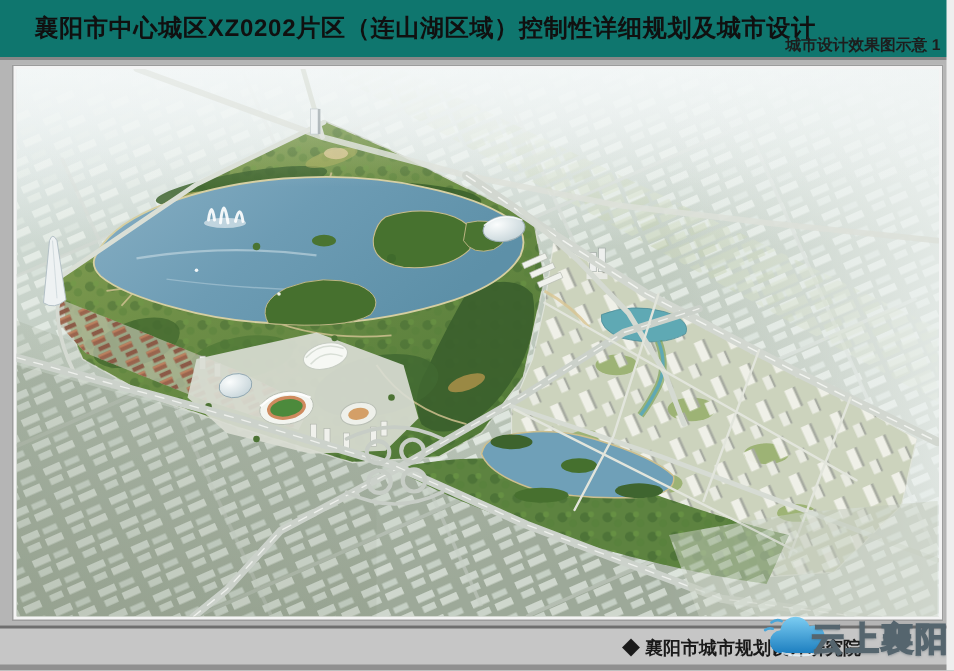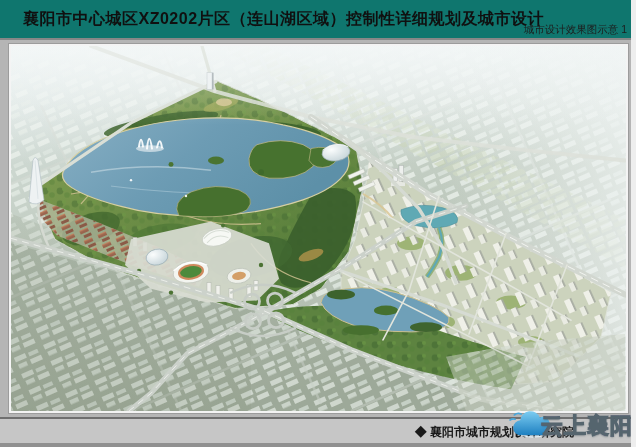--- a/index.html
+++ b/index.html
@@ -2,21 +2,21 @@
 <html><head>
 <meta charset="utf-8">
 <style>
   html,body{margin:0;padding:0}
   body{width:636px;height:447px;position:relative;background:#b5b5b5;overflow:hidden;
        font-family:"Liberation Sans",sans-serif;}
   .header{position:absolute;left:0;top:0;width:636px;height:40px;background:#0f766e;
           border-bottom:2px solid #878787;box-sizing:border-box;z-index:3}
   .title{position:absolute;left:23px;top:9px;font-size:16px;font-weight:bold;color:#101010;
          letter-spacing:.5px;white-space:nowrap}
-  .subtitle{position:absolute;right:9px;bottom:1px;font-size:10.5px;font-weight:normal;color:#1d1d1d;white-space:nowrap}
+  .subtitle{position:absolute;right:9px;bottom:1px;font-size:10.5px;font-weight:bold;color:#1d1d1d;white-space:nowrap}
   .frame{position:absolute;left:8px;top:43px;width:621px;height:371px;background:#f4f4f4;
          border:1px solid #9c9c9c;box-sizing:border-box;padding:2px;z-index:1}
   svg.scene{display:block;width:615px;height:365px}
   .footer{position:absolute;left:0;top:417px;width:636px;height:30px;background:#c6c6c6;
           border-top:2px solid #6f6f6f;border-bottom:4px solid #909090;box-sizing:border-box;z-index:2}
   .caption{position:absolute;right:62px;top:5px;font-size:12px;font-weight:bold;color:#1a1a1a;white-space:nowrap}
   .cloud-wrap{position:absolute;right:74px;bottom:4px;width:58px;height:34px;z-index:4}
   .wmtext{position:absolute;right:3px;bottom:6px;font-size:22px;font-weight:bold;color:#4c1d95;
           -webkit-text-stroke:1px #55656e;text-shadow:0 1px 2px rgba(60,75,85,.7);
           white-space:nowrap;z-index:5;letter-spacing:1px}

